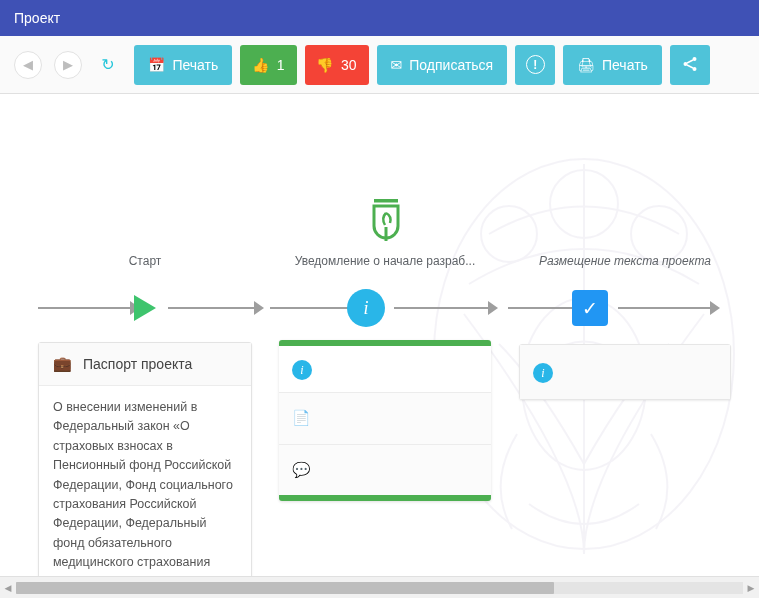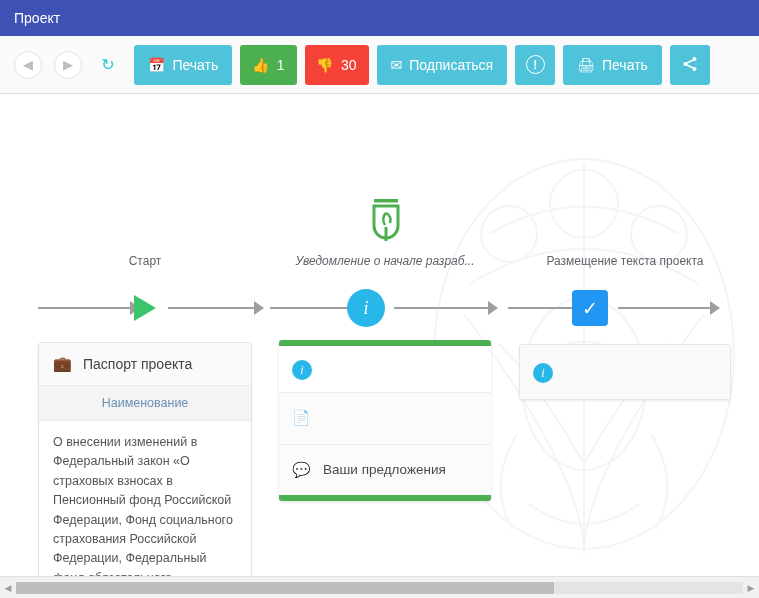--- a/index.html
+++ b/index.html
@@ -329,24 +329,24 @@
       <path d="M160 420 q55 40 110 0"></path>
       <path d="M148 350 q-30 50 -5 95"></path>
       <path d="M282 350 q30 50 5 95"></path>
     </g>
   </svg>
 
   <div class="stages">
     <div class="stage" style="left:70px; top:160px; width:150px;">
       <div class="stage-label">Старт</div>
     </div>
-    <div class="stage" style="left:265px; top:160px; width:240px;font-style:italic;">
+    <div class="stage" style="left:265px; top:160px; width:240px;">
       <div class="stage-label">Уведомление о начале разраб...</div>
     </div>
-    <div class="stage" style="left:510px; top:160px; width:230px;">
+    <div class="stage" style="left:510px; top:160px; width:230px;font-style:italic;">
       <div class="stage-label">Размещение текста проекта</div>
     </div>
   </div>
 
   <div class="tree-icon" style="left:368px; top:105px;">
     <svg width="36" height="46" viewBox="0 0 36 46">
       <rect x="6" y="0" width="24" height="3.5" fill="#4caf50"></rect>
       <path d="M6 7 h24 v20 a12 12 0 0 1 -24 0 z" fill="none" stroke="#4caf50" stroke-width="3"></path>
       <path d="M18 14 q-5 5 -1 12" fill="none" stroke="#4caf50" stroke-width="2.5"></path>
       <path d="M18 14 q6 3 4 10" fill="none" stroke="#4caf50" stroke-width="2.5"></path>
@@ -368,34 +368,32 @@
     <div class="node node-check" style="left:534px; top:-17px;">✓</div>
     <div class="seg" style="left:580px; width:92px;"></div>
     <div class="arrow" style="left:672px;"></div>
   </div>
 
   <div class="card" style="left:38px; top:248px; width:214px;">
     <div class="card-head">
       <span class="gray-glyph">💼</span>
       <span>Паспорт проекта</span>
     </div>
-    <div class="card-sub">Наименование</div>
     <div class="card-body">О внесении изменений в Федеральный закон «О страховых взносах в Пенсионный фонд Российской Федерации, Фонд социального страхования Российской Федерации, Федеральный фонд обязательного медицинского страхования</div>
   </div>
 
   <div class="card-green" style="left:279px; top:246px; width:212px;">
     <div class="row-item">
       <span class="mini-i">i</span>
     </div>
     <div class="row-item menu">
       <span class="gray-glyph">📄</span>
     </div>
     <div class="row-item menu">
       <span class="gray-glyph">💬</span>
-      <span>Ваши предложения</span>
     </div>
   </div>
 
   <div class="card-plain" style="left:519px; top:250px; width:212px;">
     <div class="row-item" style="background:#fafafa;border-bottom:none;padding:16px 13px;">
       <span class="mini-i">i</span>
     </div>
   </div>
 
   <div class="hscroll">

